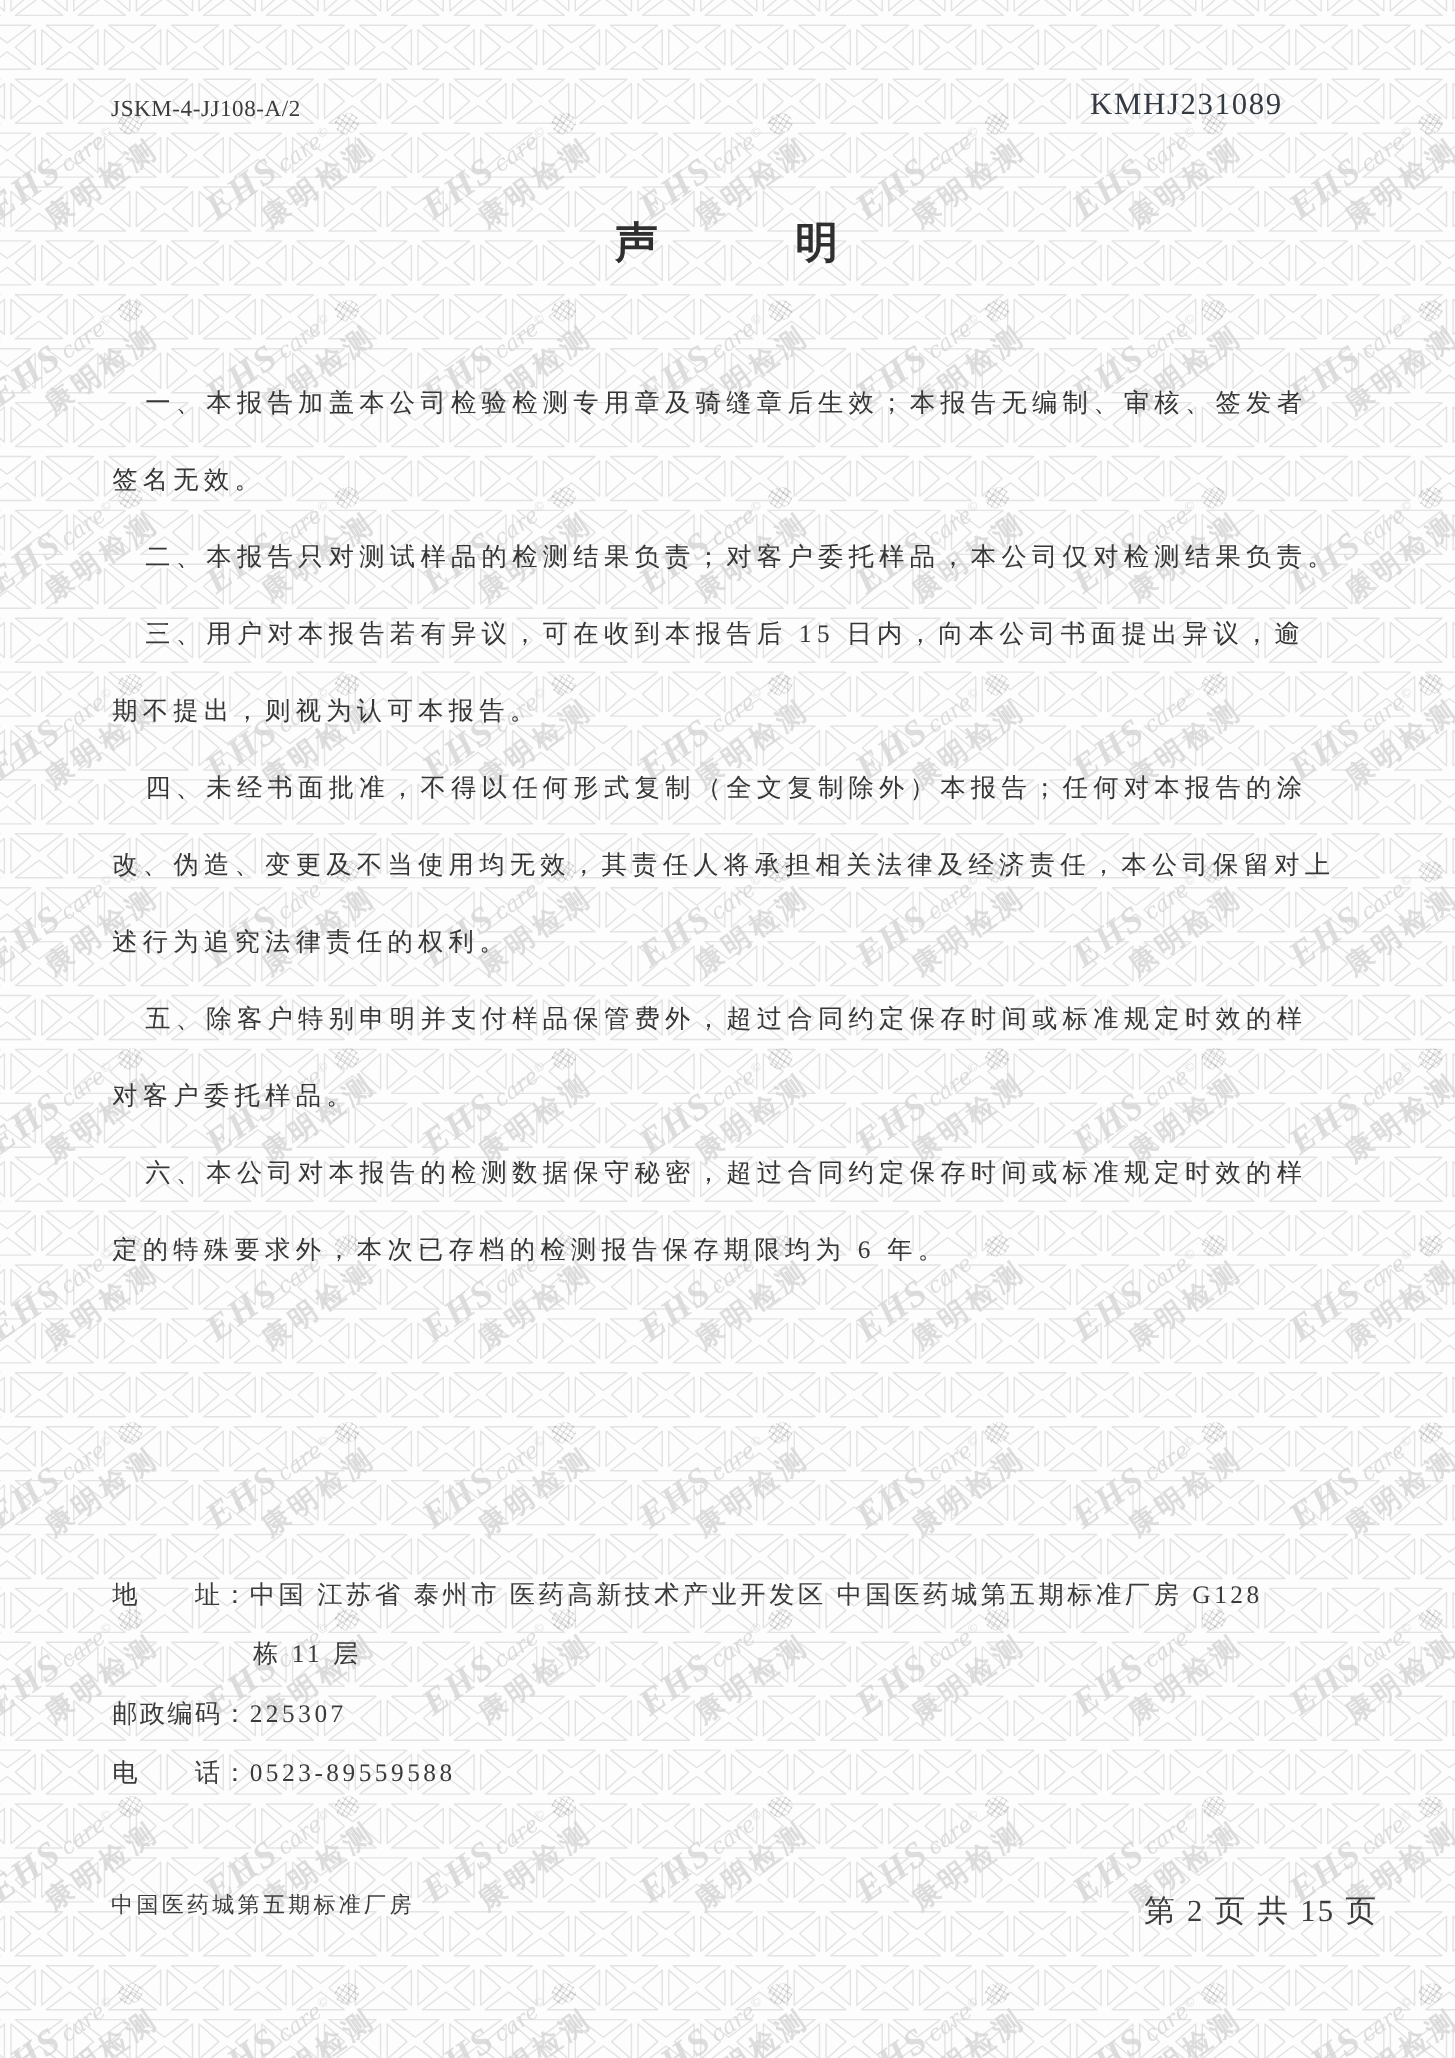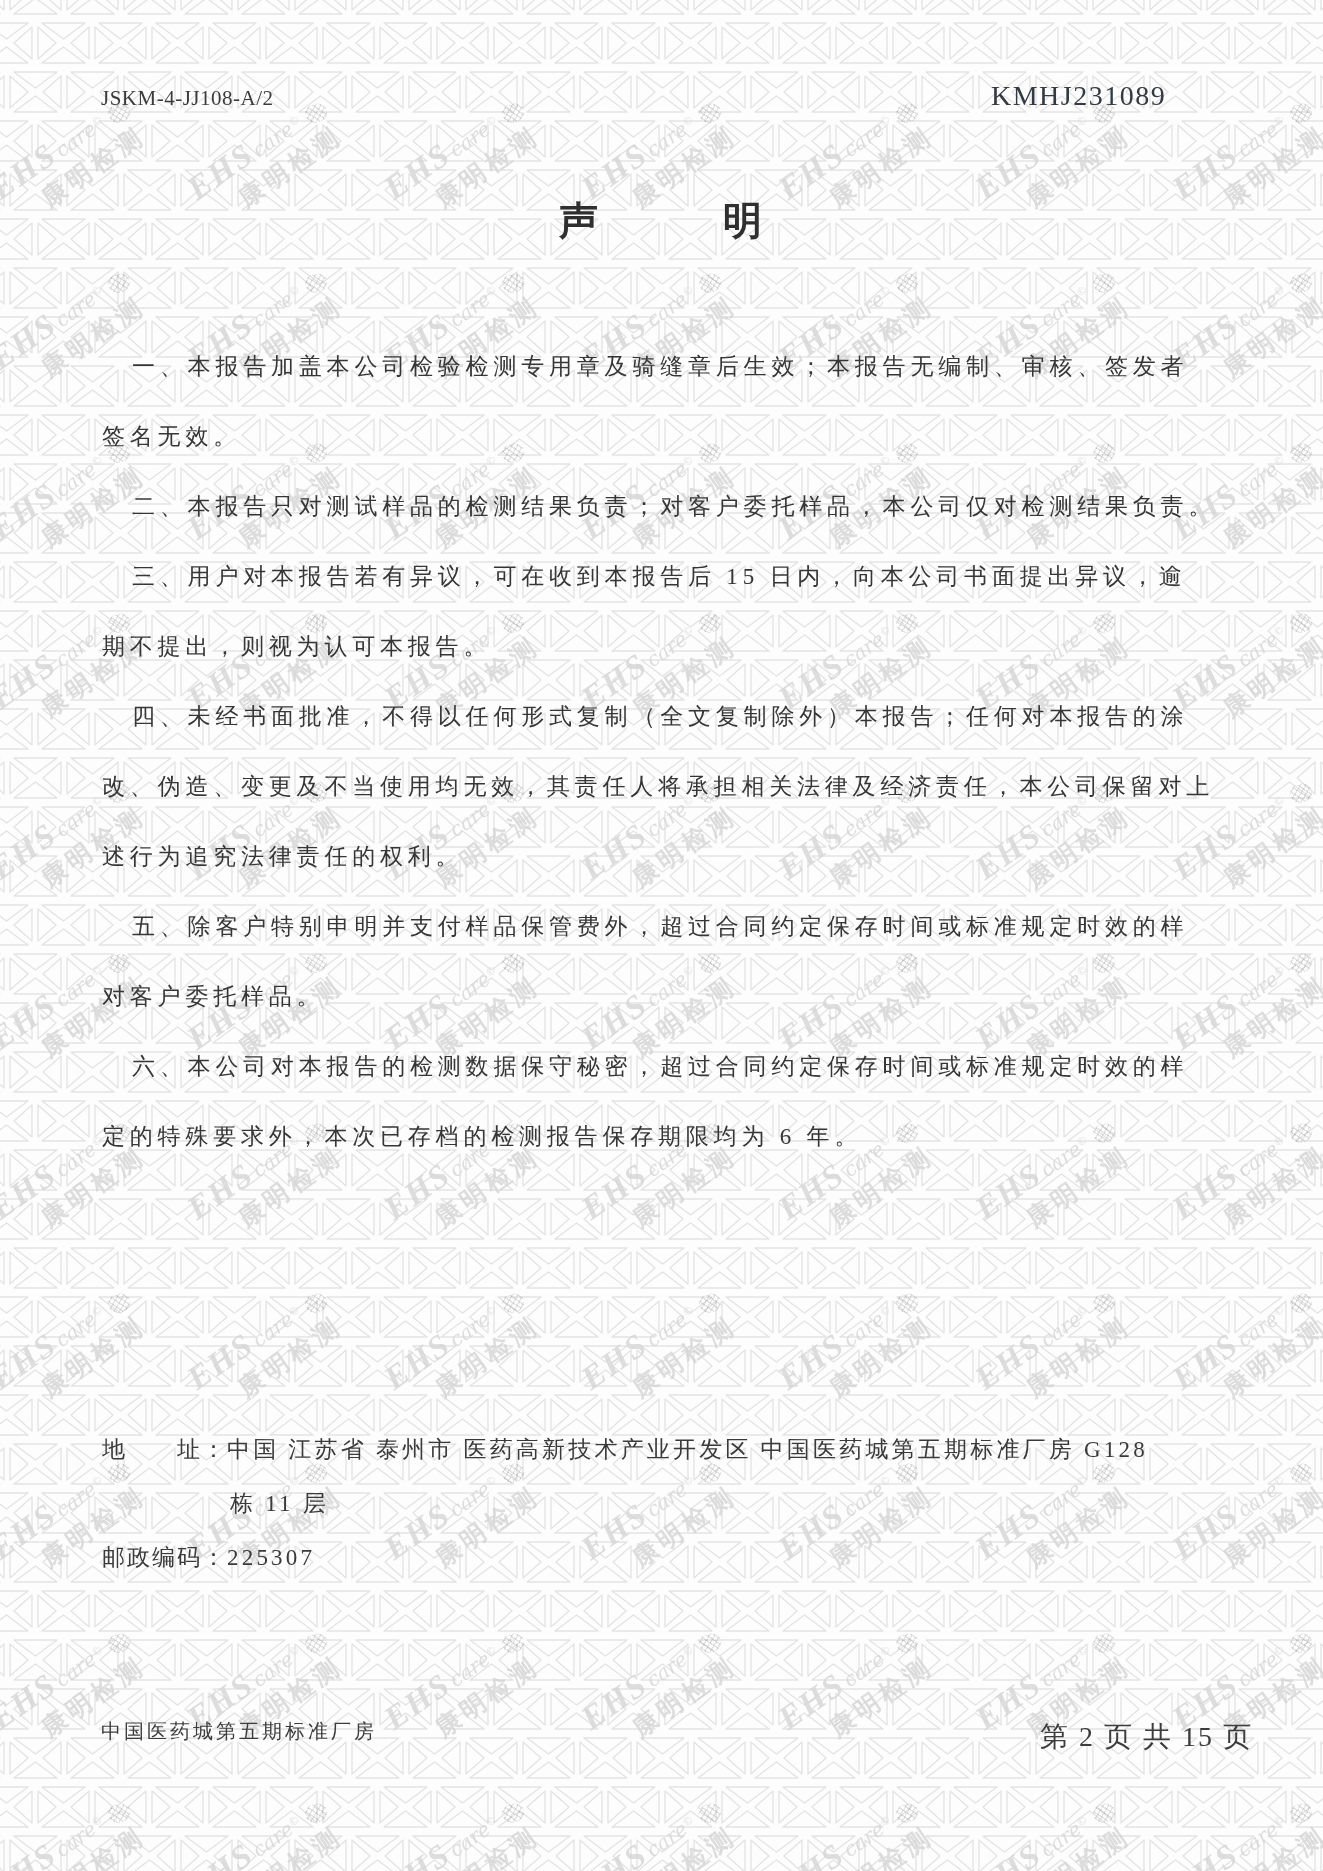--- a/index.html
+++ b/index.html
@@ -1448,19 +1448,22 @@
     <div class="contact">
       <div class="c-line">
         <span class="c-label">地　　址：</span><span class="c-value">中国 江苏省 泰州市 医药高新技术产业开发区 中国医药城第五期标准厂房 G128</span>
       </div>
       <div class="c-line">
         <span class="addr2">栋 11 层</span>
       </div>
       <div class="c-line">
         <span class="c-label">邮政编码：</span><span class="c-value">225307</span>
       </div>
+      <div class="c-line">
+        <span class="c-label">电　　话：</span><span class="c-value">0523-89559588</span>
+      </div>
     </div>
 
     <div class="footer-left">中国医药城第五期标准厂房</div>
     <div class="footer-right">第 2 页 共 15 页</div>
 
   </div>
 </div>
 
 </body></html>

